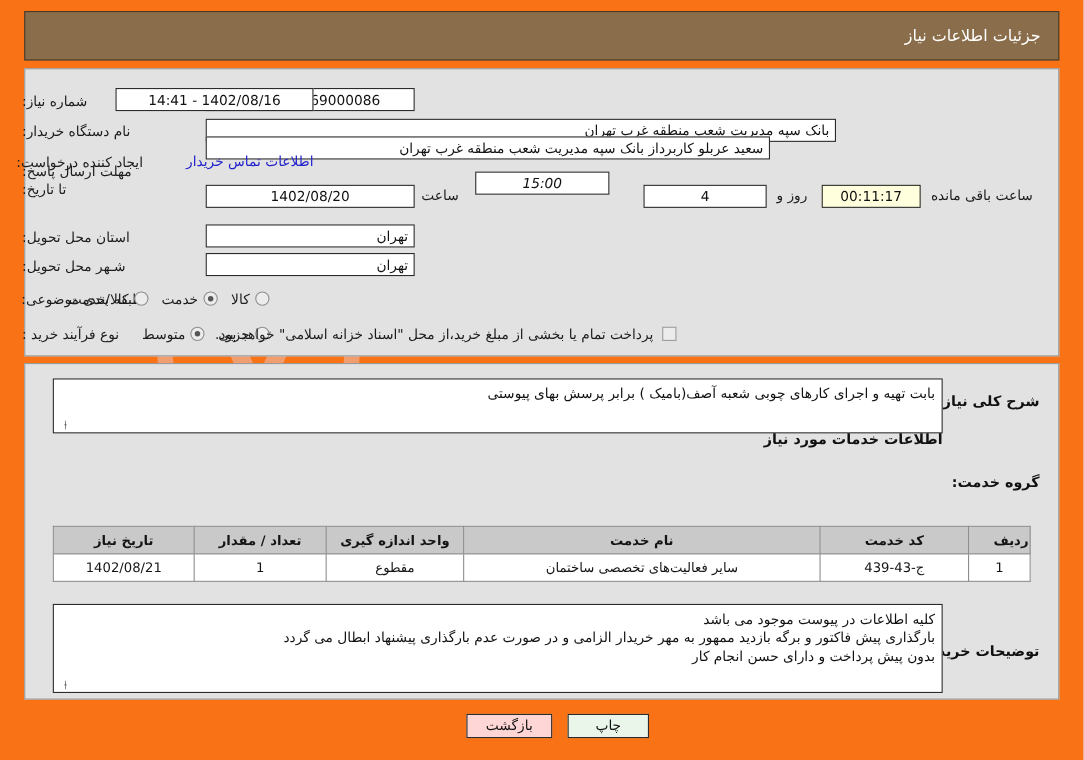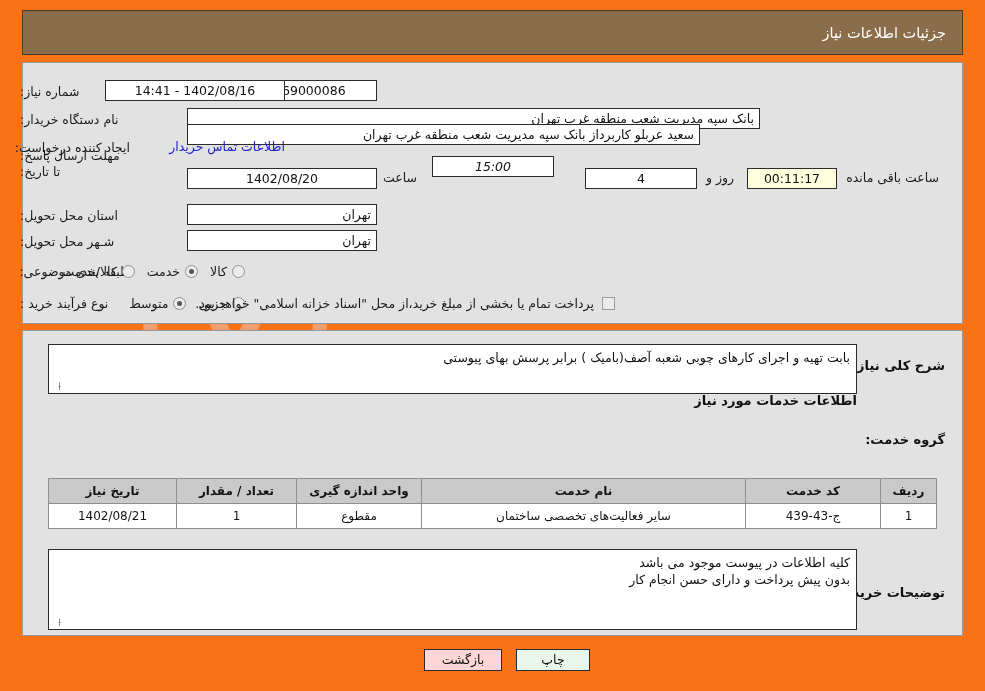--- a/index.html
+++ b/index.html
@@ -290,21 +290,21 @@
     <span class="grip">⟊</span>
   </div>
 
   <span class="sec-title" style="right:128px; top:393px;">اطلاعات خدمات مورد نیاز</span>
 
   <span class="strong-lbl" style="position:absolute; right:40px; top:432px; z-index:3;">گروه خدمت:</span>
 
   <table class="items">
     <thead>
       <tr>
-        <th style="width:56px;">ردیف</th>
+        <th style="width:56px;text-align:right;">ردیف</th>
         <th style="width:135px;">کد خدمت</th>
         <th>نام خدمت</th>
         <th style="width:125px;">واحد اندازه گیری</th>
         <th style="width:120px;">تعداد / مقدار</th>
         <th style="width:128px;">تاریخ نیاز</th>
       </tr>
     </thead>
     <tbody>
       <tr>
         <td>1</td>
@@ -313,20 +313,21 @@
         <td>مقطوع</td>
         <td>1</td>
         <td>1402/08/21</td>
       </tr>
     </tbody>
   </table>
 
   <span class="strong-lbl" style="position:absolute; right:40px; top:585px; z-index:3;">توضیحات خریدار:</span>
   <div class="ta" style="position:absolute; right:128px; top:549px; width:809px; height:81px; z-index:3;">
     <div>کلیه اطلاعات در پیوست موجود می باشد</div>
+    <div>بارگذاری پیش فاکتور و برگه بازدید ممهور به مهر خریدار الزامی و در صورت عدم بارگذاری پیشنهاد ابطال می گردد</div>
     <div>بدون پیش پرداخت و دارای حسن انجام کار</div>
     <span class="grip">⟊</span>
   </div>
 
   <button class="btn" id="btn-back">بازگشت</button>
   <button class="btn" id="btn-print">چاپ</button>
 
 </div>
 
 </body></html>

